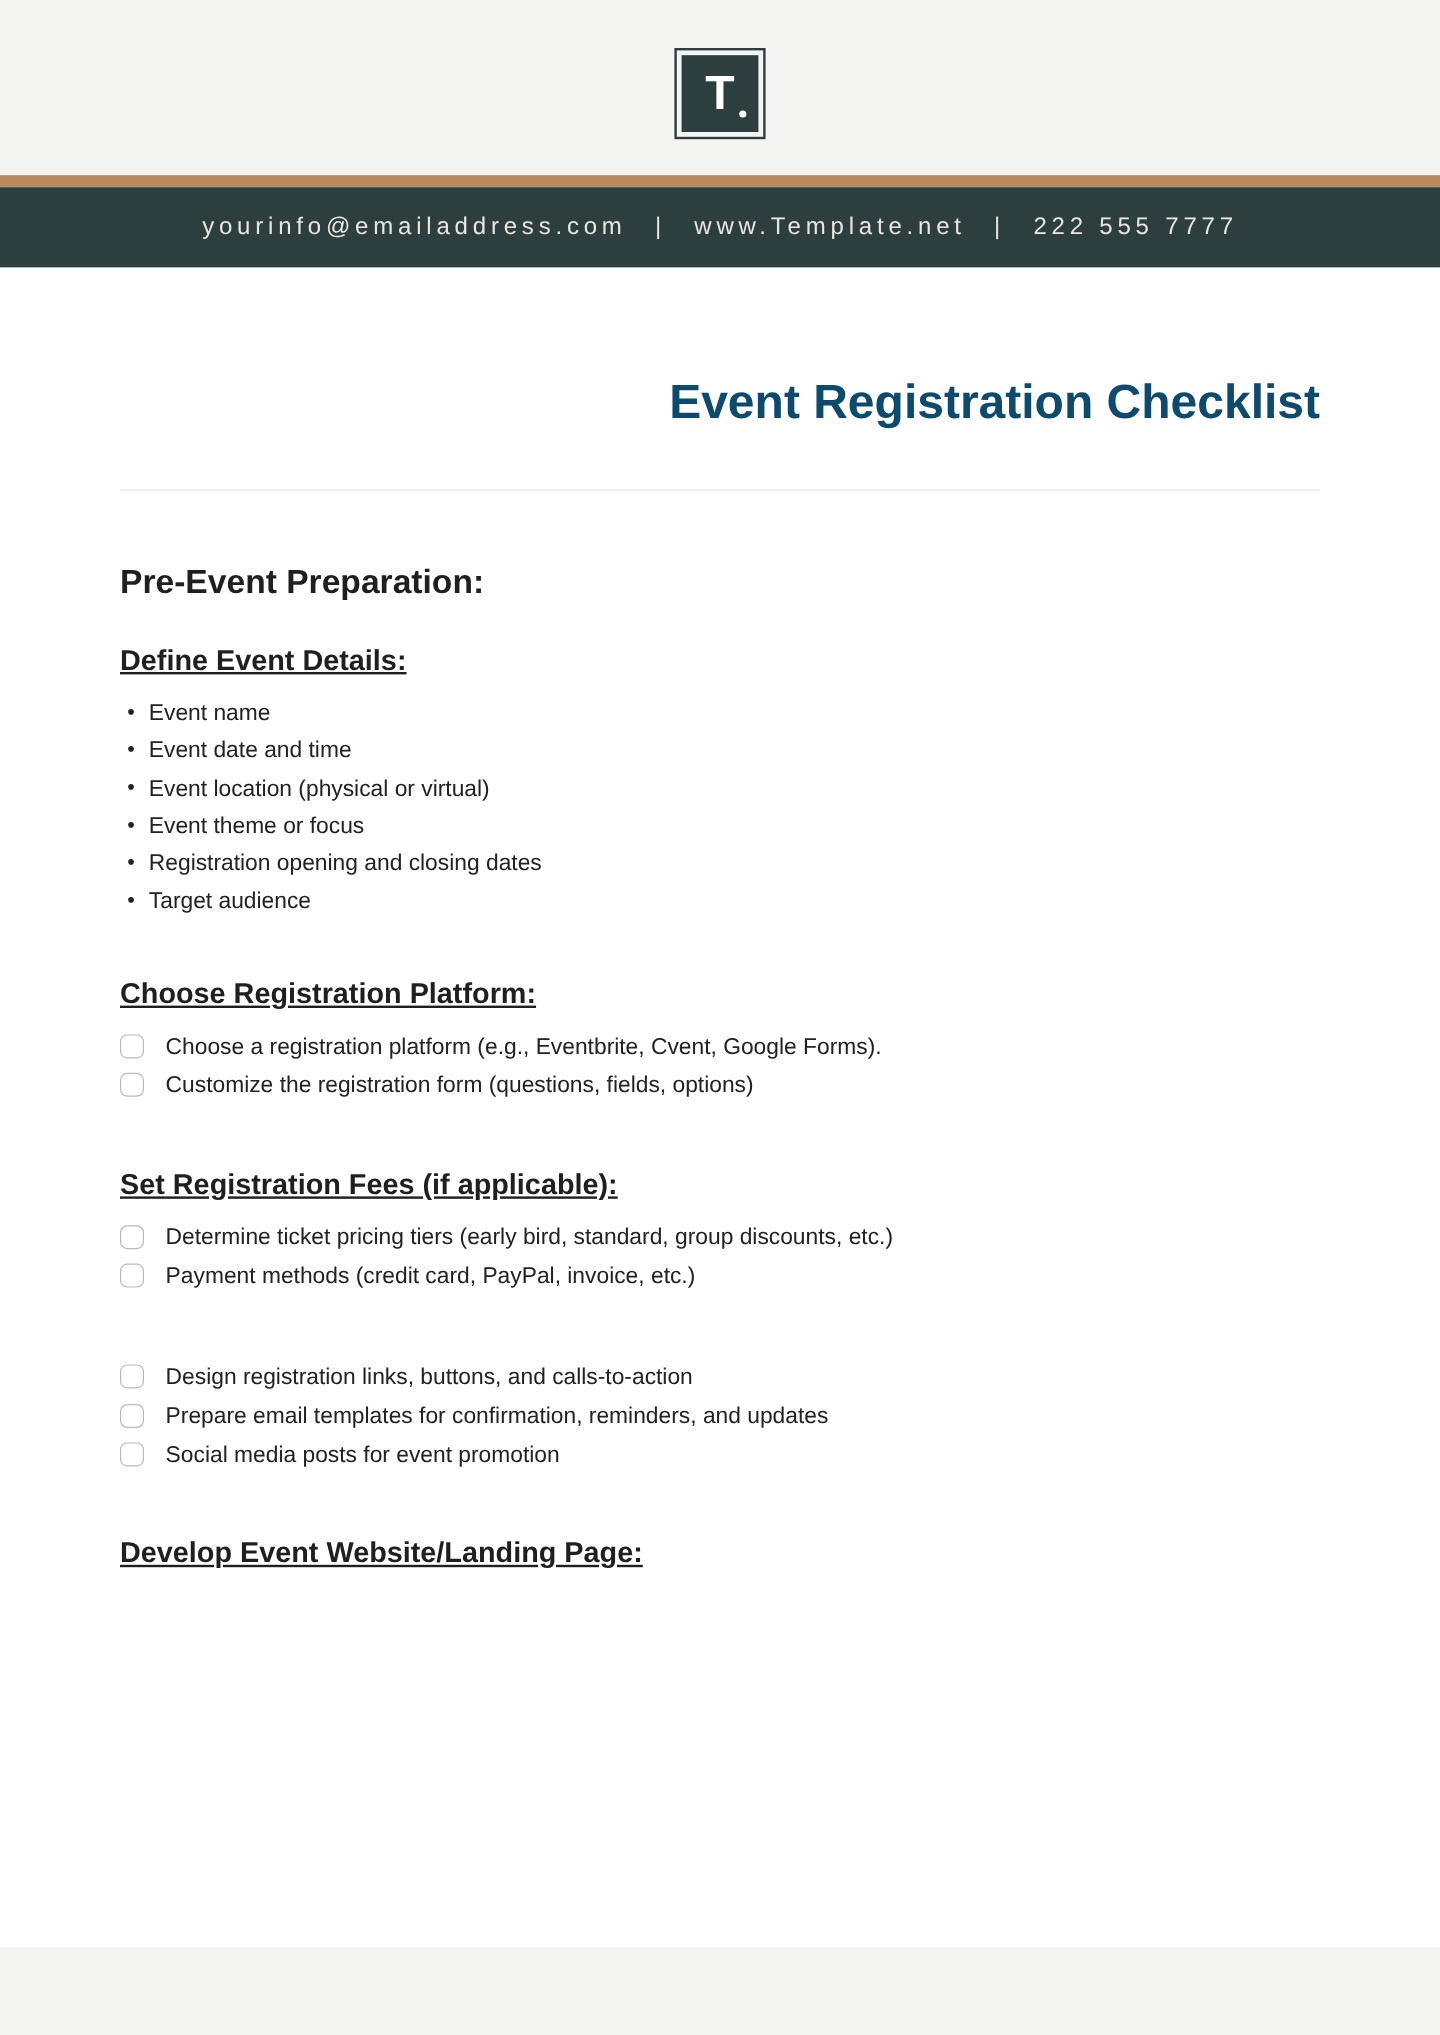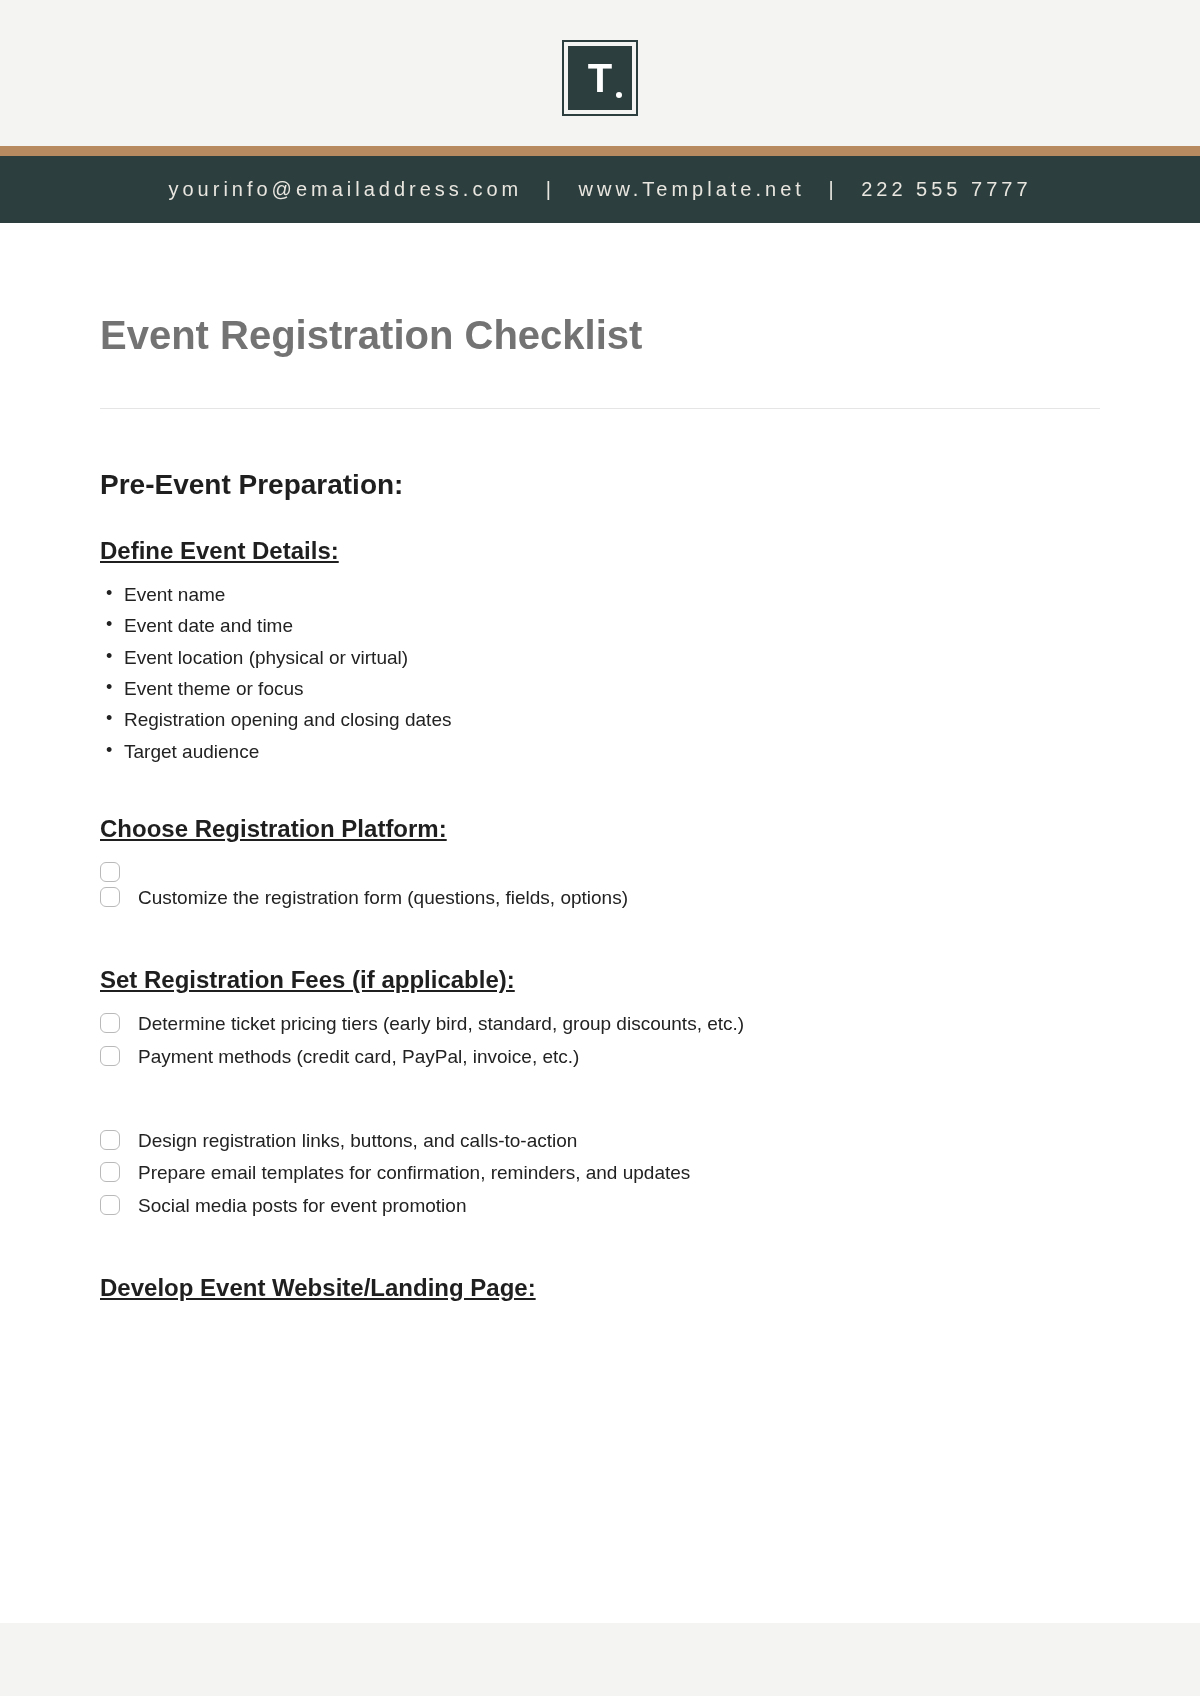--- a/index.html
+++ b/index.html
@@ -55,24 +55,24 @@
   }
   .contact-bar span.sep {
     margin: 0 14px;
   }
   .content {
     background: #ffffff;
     padding: 90px 100px 60px 100px;
     min-height: 1400px;
   }
   .doc-title {
-    text-align: left;
+    text-align: right;
     font-size: 40px;
     font-weight: 700;
-    color: #737373;
+    color: #0c4a6e;
     margin-bottom: 50px;
   }
   .hr {
     border: none;
     border-top: 1px solid #e5e5e5;
     margin-bottom: 60px;
   }
   .section-title {
     font-size: 28px;
     font-weight: 700;
@@ -163,20 +163,21 @@
     <li>Event location (physical or virtual)</li>
     <li>Event theme or focus</li>
     <li>Registration opening and closing dates</li>
     <li>Target audience</li>
   </ul>
 
   <h3 class="subsection-title">Choose Registration Platform:</h3>
   <ul class="check-list">
     <li class="check-item">
       <span class="checkbox"></span>
+      <span>Choose a registration platform (e.g., Eventbrite, Cvent, Google Forms).</span>
     </li>
     <li class="check-item">
       <span class="checkbox"></span>
       <span>Customize the registration form (questions, fields, options)</span>
     </li>
   </ul>
 
   <h3 class="subsection-title">Set Registration Fees (if applicable):</h3>
   <ul class="check-list">
     <li class="check-item">

